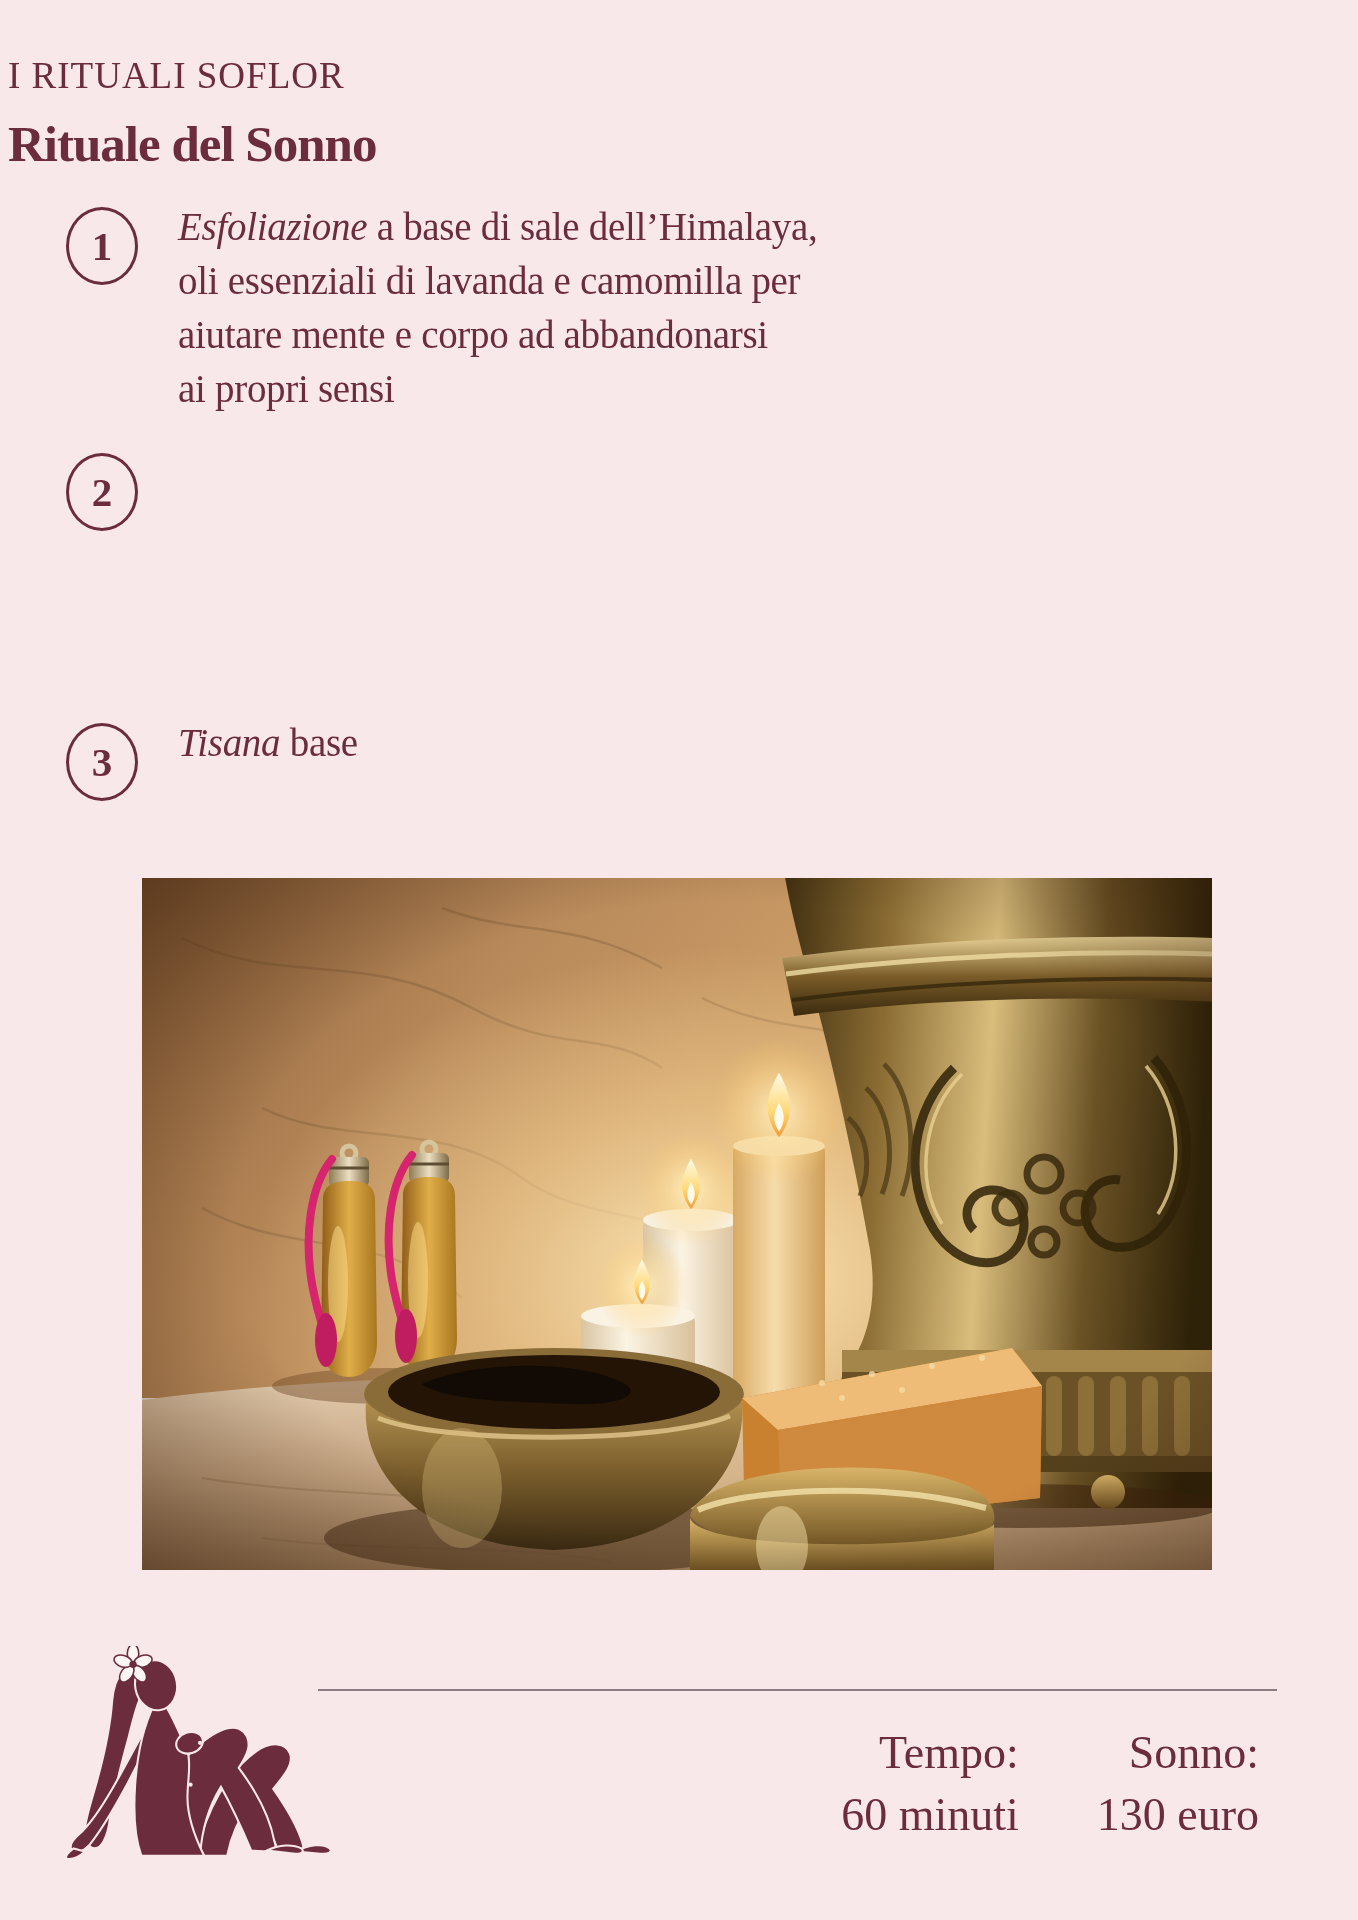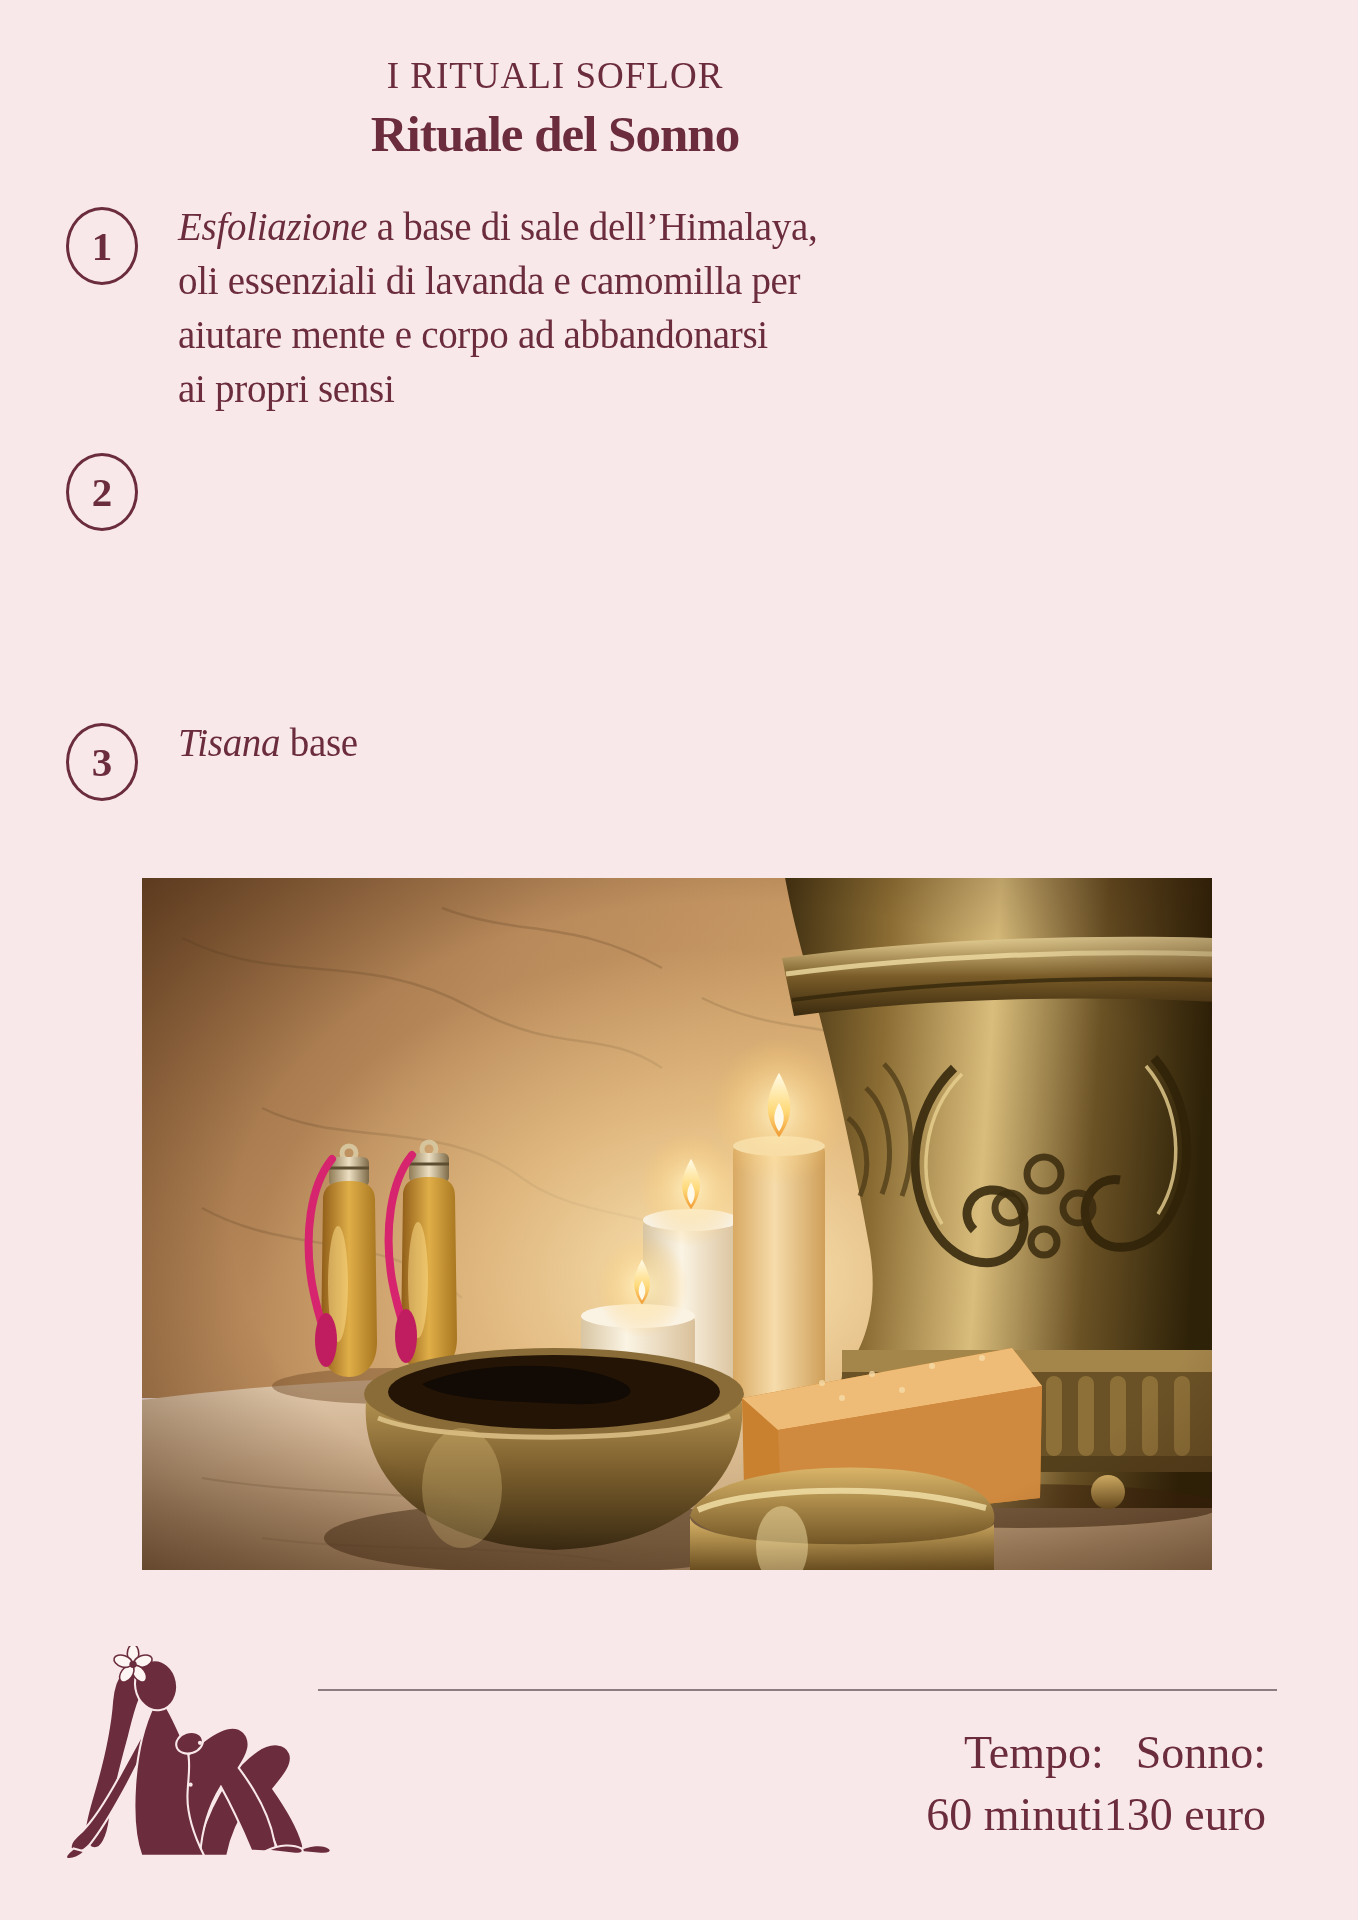--- a/index.html
+++ b/index.html
@@ -2,44 +2,44 @@
 <html><head>
 <meta charset="utf-8">
 <style>
   html,body { margin:0; padding:0; }
   .page {
     position:relative; width:1358px; height:1920px; overflow:hidden;
     background:#f9e8ea; color:#6b2c3d;
     font-family:"Liberation Serif", serif;
   }
   
-  .header { position:absolute; left:0; top:54px; width:1110px; text-align:center; }
+  .header { position:absolute; left:8px; top:54px; width:1110px; text-align:left; }
   .eyebrow { font-size:37px; letter-spacing:1px; line-height:44px; }
-  .title   { font-size:51px; font-weight:bold; letter-spacing:-1px; line-height:60px; margin-top:6px; }
+  .title   { font-size:51px; font-weight:bold; letter-spacing:-1px; line-height:60px; margin-top:16px; }
   
   .step { position:absolute; left:66px; display:flex; align-items:flex-start; }
   .step .circle {
     flex:none; width:66px; height:72px; margin-top:7px; margin-right:40px;
     border:3px solid #6b2c3d; border-radius:50%;
     display:flex; align-items:center; justify-content:center;
   }
   .step .circle span { font-size:41px; font-weight:bold; line-height:1; }
   .step p { margin:0; font-size:39px; line-height:54px; letter-spacing:-0.3px; max-width:900px; }
   .step p em { font-style:italic; }
   .step p .rest { white-space:pre-line; }
   #step1 { top:200px; }
   #step2 { top:446px; }
   #step3 { top:716px; }
   
   .photo { position:absolute; left:142px; top:878px; width:1070px; height:692px; }
   .photo svg { display:block; }
   
   .silhouette { position:absolute; left:64px; top:1646px; width:272px; height:226px; }
   .divider { position:absolute; left:318px; top:1689px; width:959px; height:2px; background:#8c7b81; }
-  .footer-info { position:absolute; right:92px; top:1722px; display:flex; }
+  .footer-info { position:absolute; right:99px; top:1722px; display:flex; gap:78px; }
   .info-col { text-align:right; font-size:46px; line-height:62px; }
 </style>
 </head>
 <body>
 
 <div class="page">
 
   <div class="header">
     <div class="eyebrow">I RITUALI SOFLOR</div>
     <div class="title">Rituale del Sonno</div>

